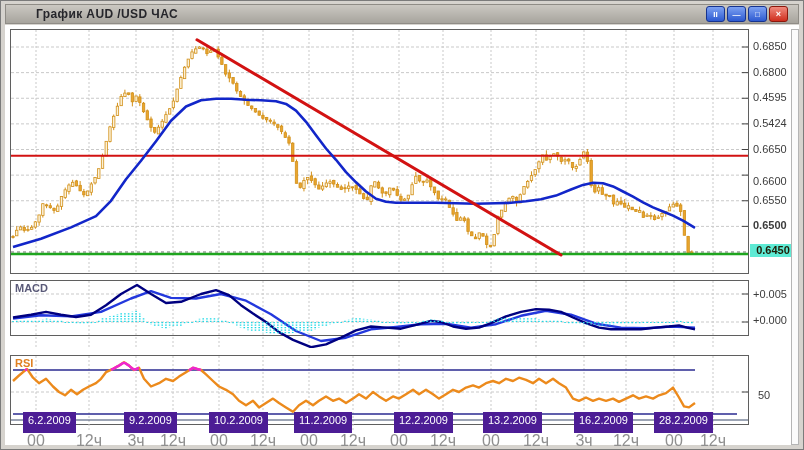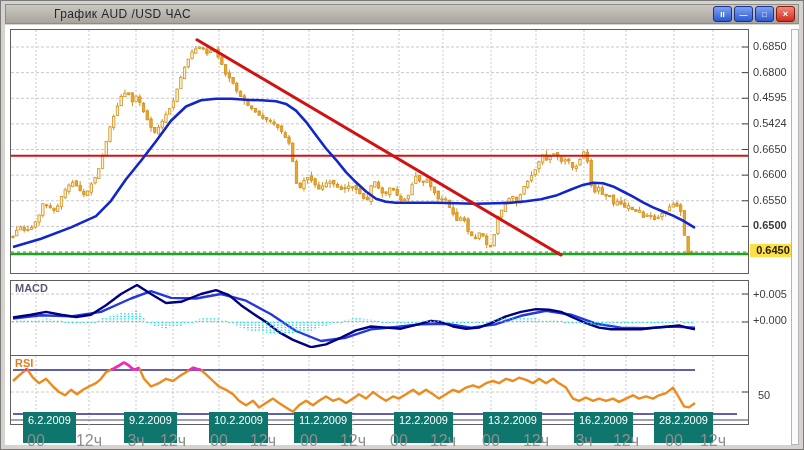--- a/index.html
+++ b/index.html
@@ -2,40 +2,40 @@
 <html><head>
 <meta charset="utf-8">
 <style>
   html,body{margin:0;padding:0;background:#ffffff;}
   .window{position:relative;width:804px;height:450px;background:#d6d3ce;
     border:1px solid #7b7b7b;box-sizing:border-box;
     font-family:"Liberation Sans",sans-serif;overflow:hidden;}
   .titlebar{position:absolute;left:4px;top:3px;right:4px;height:20px;
     background:linear-gradient(#cbc8c2,#a7a49d);border:1px solid #8f8c86;
     box-sizing:border-box;display:flex;align-items:center;}
-  .title{padding-left:48px;font-size:12px;font-weight:400;color:#26262b;letter-spacing:.4px;}
-  .winbtns{margin-left:auto;display:flex;gap:2px;padding-right:3px;}
+  .title{padding-left:30px;font-size:12px;font-weight:700;color:#26262b;letter-spacing:.4px;}
+  .winbtns{margin-left:auto;display:flex;gap:2px;padding-right:10px;}
   .wbtn{width:17px;height:14px;border-radius:3px;display:flex;align-items:center;
     justify-content:center;font-size:8px;font-weight:700;color:#fff;
     border:1px solid #16338f;background:linear-gradient(#7da1f2,#2d5ad1);cursor:pointer;}
   .wbtn.close{background:linear-gradient(#f08a7d,#cf2d1d);border-color:#8c170b;font-size:9px;}
   .client{position:absolute;left:4px;top:24px;right:4px;bottom:4px;background:#ffffff;}
   .panel{position:absolute;left:9px;width:739px;background:#fff;
     border:1px solid #5f5f5f;box-sizing:border-box;}
   .panel svg{display:block;}
   .panel-label{position:absolute;left:4px;top:1px;font-size:11px;font-weight:700;}
   .lbl-sma{color:#2a2aa0;}
   .lbl-macd{color:#5a5a78;}
   .lbl-rsi{color:#e08020;}
   .ylabel{position:absolute;left:752px;font-size:11px;color:#3c3c3c;}
   .price-badge{position:absolute;left:749px;top:243px;width:46px;height:13px;
-    background:#fde047;color:#201c06;font-size:11px;font-weight:700;
+    background:#5eead4;color:#201c06;font-size:11px;font-weight:700;
     text-align:center;line-height:13px;}
-  .date-badge{position:absolute;top:411px;height:31px;line-height:17px;
-    padding:0 5px;background:#0f766e;color:#ffffff;font-size:11px;}
+  .date-badge{position:absolute;top:411px;height:21px;line-height:17px;
+    padding:0 5px;background:#4c1d95;color:#ffffff;font-size:11px;}
   .time-tick{position:absolute;top:431px;font-size:16px;color:#8f8f8f;
     transform:translateX(-50%);}
   .vscroll{position:absolute;left:790px;top:28px;width:8px;height:416px;
     background:#fbfbfb;border:1px solid #b5b5b5;box-sizing:border-box;}
 </style>
 </head>
 <body>
 
 <div class="window">
   <div class="titlebar">
@@ -451,21 +451,21 @@
         <line x1="731" y1="42.62500000000002" x2="737" y2="42.62500000000002" stroke="#444" stroke-width="1"></line>
         <line x1="731" y1="68.25000000000004" x2="737" y2="68.25000000000004" stroke="#444" stroke-width="1"></line>
         <line x1="731" y1="93.87500000000007" x2="737" y2="93.87500000000007" stroke="#444" stroke-width="1"></line>
         <line x1="731" y1="119.50000000000009" x2="737" y2="119.50000000000009" stroke="#444" stroke-width="1"></line>
         <line x1="731" y1="145.1250000000001" x2="737" y2="145.1250000000001" stroke="#444" stroke-width="1"></line>
         <line x1="731" y1="170.75000000000014" x2="737" y2="170.75000000000014" stroke="#444" stroke-width="1"></line>
         <line x1="731" y1="196.37500000000017" x2="737" y2="196.37500000000017" stroke="#444" stroke-width="1"></line>
       </svg>
   </div>
 
-  <div class="panel" style="top:279px;height:89px;">
+  <div class="panel" style="top:279px;height:56px;">
     <svg id="svg-macd" width="737" height="67" viewBox="0 0 737 67">
         <line x1="25" y1="0" x2="25" y2="67" stroke="#c9c9c9" stroke-width="1" stroke-dasharray="2 2"></line>
         <line x1="78" y1="0" x2="78" y2="67" stroke="#c9c9c9" stroke-width="1" stroke-dasharray="2 2"></line>
         <line x1="125" y1="0" x2="125" y2="67" stroke="#c9c9c9" stroke-width="1" stroke-dasharray="2 2"></line>
         <line x1="162" y1="0" x2="162" y2="67" stroke="#c9c9c9" stroke-width="1" stroke-dasharray="2 2"></line>
         <line x1="208" y1="0" x2="208" y2="67" stroke="#c9c9c9" stroke-width="1" stroke-dasharray="2 2"></line>
         <line x1="252" y1="0" x2="252" y2="67" stroke="#c9c9c9" stroke-width="1" stroke-dasharray="2 2"></line>
         <line x1="298" y1="0" x2="298" y2="67" stroke="#c9c9c9" stroke-width="1" stroke-dasharray="2 2"></line>
         <line x1="342" y1="0" x2="342" y2="67" stroke="#c9c9c9" stroke-width="1" stroke-dasharray="2 2"></line>
         <line x1="388" y1="0" x2="388" y2="67" stroke="#c9c9c9" stroke-width="1" stroke-dasharray="2 2"></line>
@@ -699,21 +699,21 @@
       </svg>
     <span class="panel-label lbl-rsi">RSI</span>
   </div>
 
   <div id="price-labels">
       <div class="ylabel" style="top: 39px;">0.6850</div>
       <div class="ylabel" style="top: 64.625px;">0.6800</div>
       <div class="ylabel" style="top: 90.25px;">0.4595</div>
       <div class="ylabel" style="top: 115.875px;">0.5424</div>
       <div class="ylabel" style="top: 141.5px;">0.6650</div>
-      <div class="ylabel" style="top: 167px;">0.6600</div>
+      <div class="ylabel" style="top: 174px;">0.6600</div>
       <div class="ylabel" style="top: 192.75px;">0.6550</div>
       <div class="ylabel" style="top: 218.375px; font-weight: bold;">0.6500</div>
     </div>
 
   <div class="price-badge">0.6450</div>
   <div class="ylabel" style="top:287px;">+0.005</div>
   <div class="ylabel" style="top:313px;">+0.000</div>
   <div class="ylabel" style="top:388px;left:757px;">50</div>
 
   <div id="x-axis">

